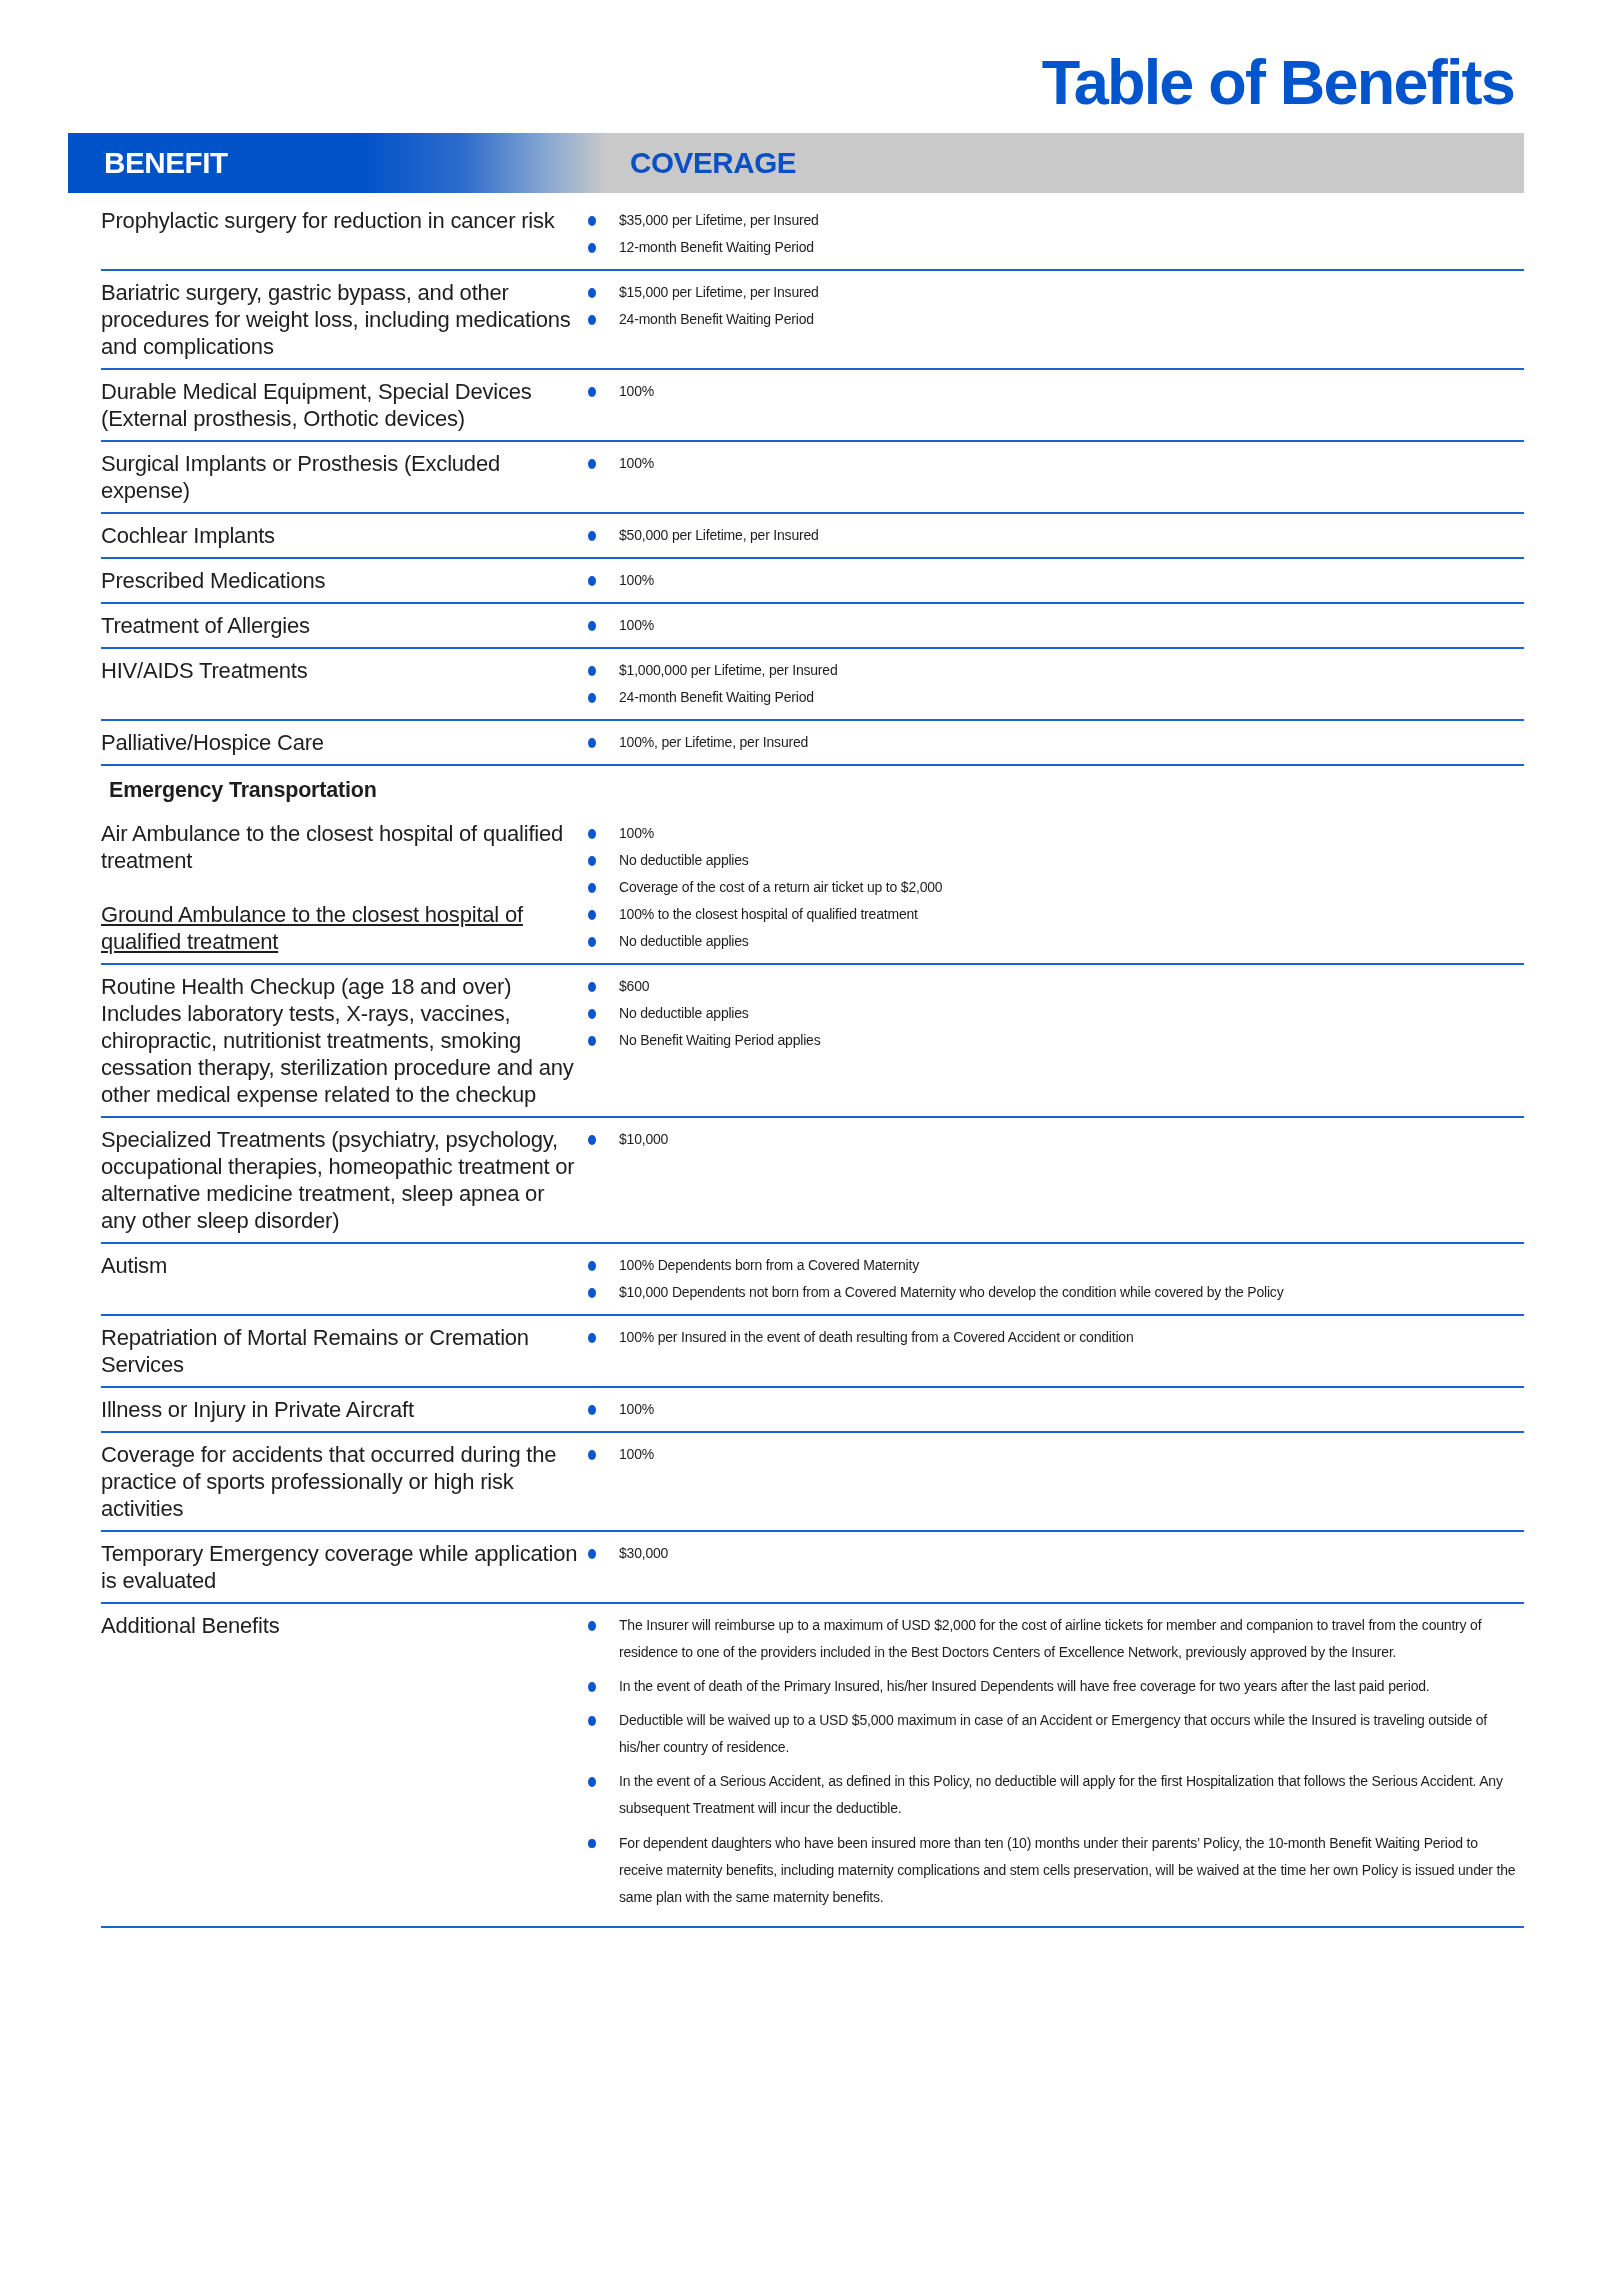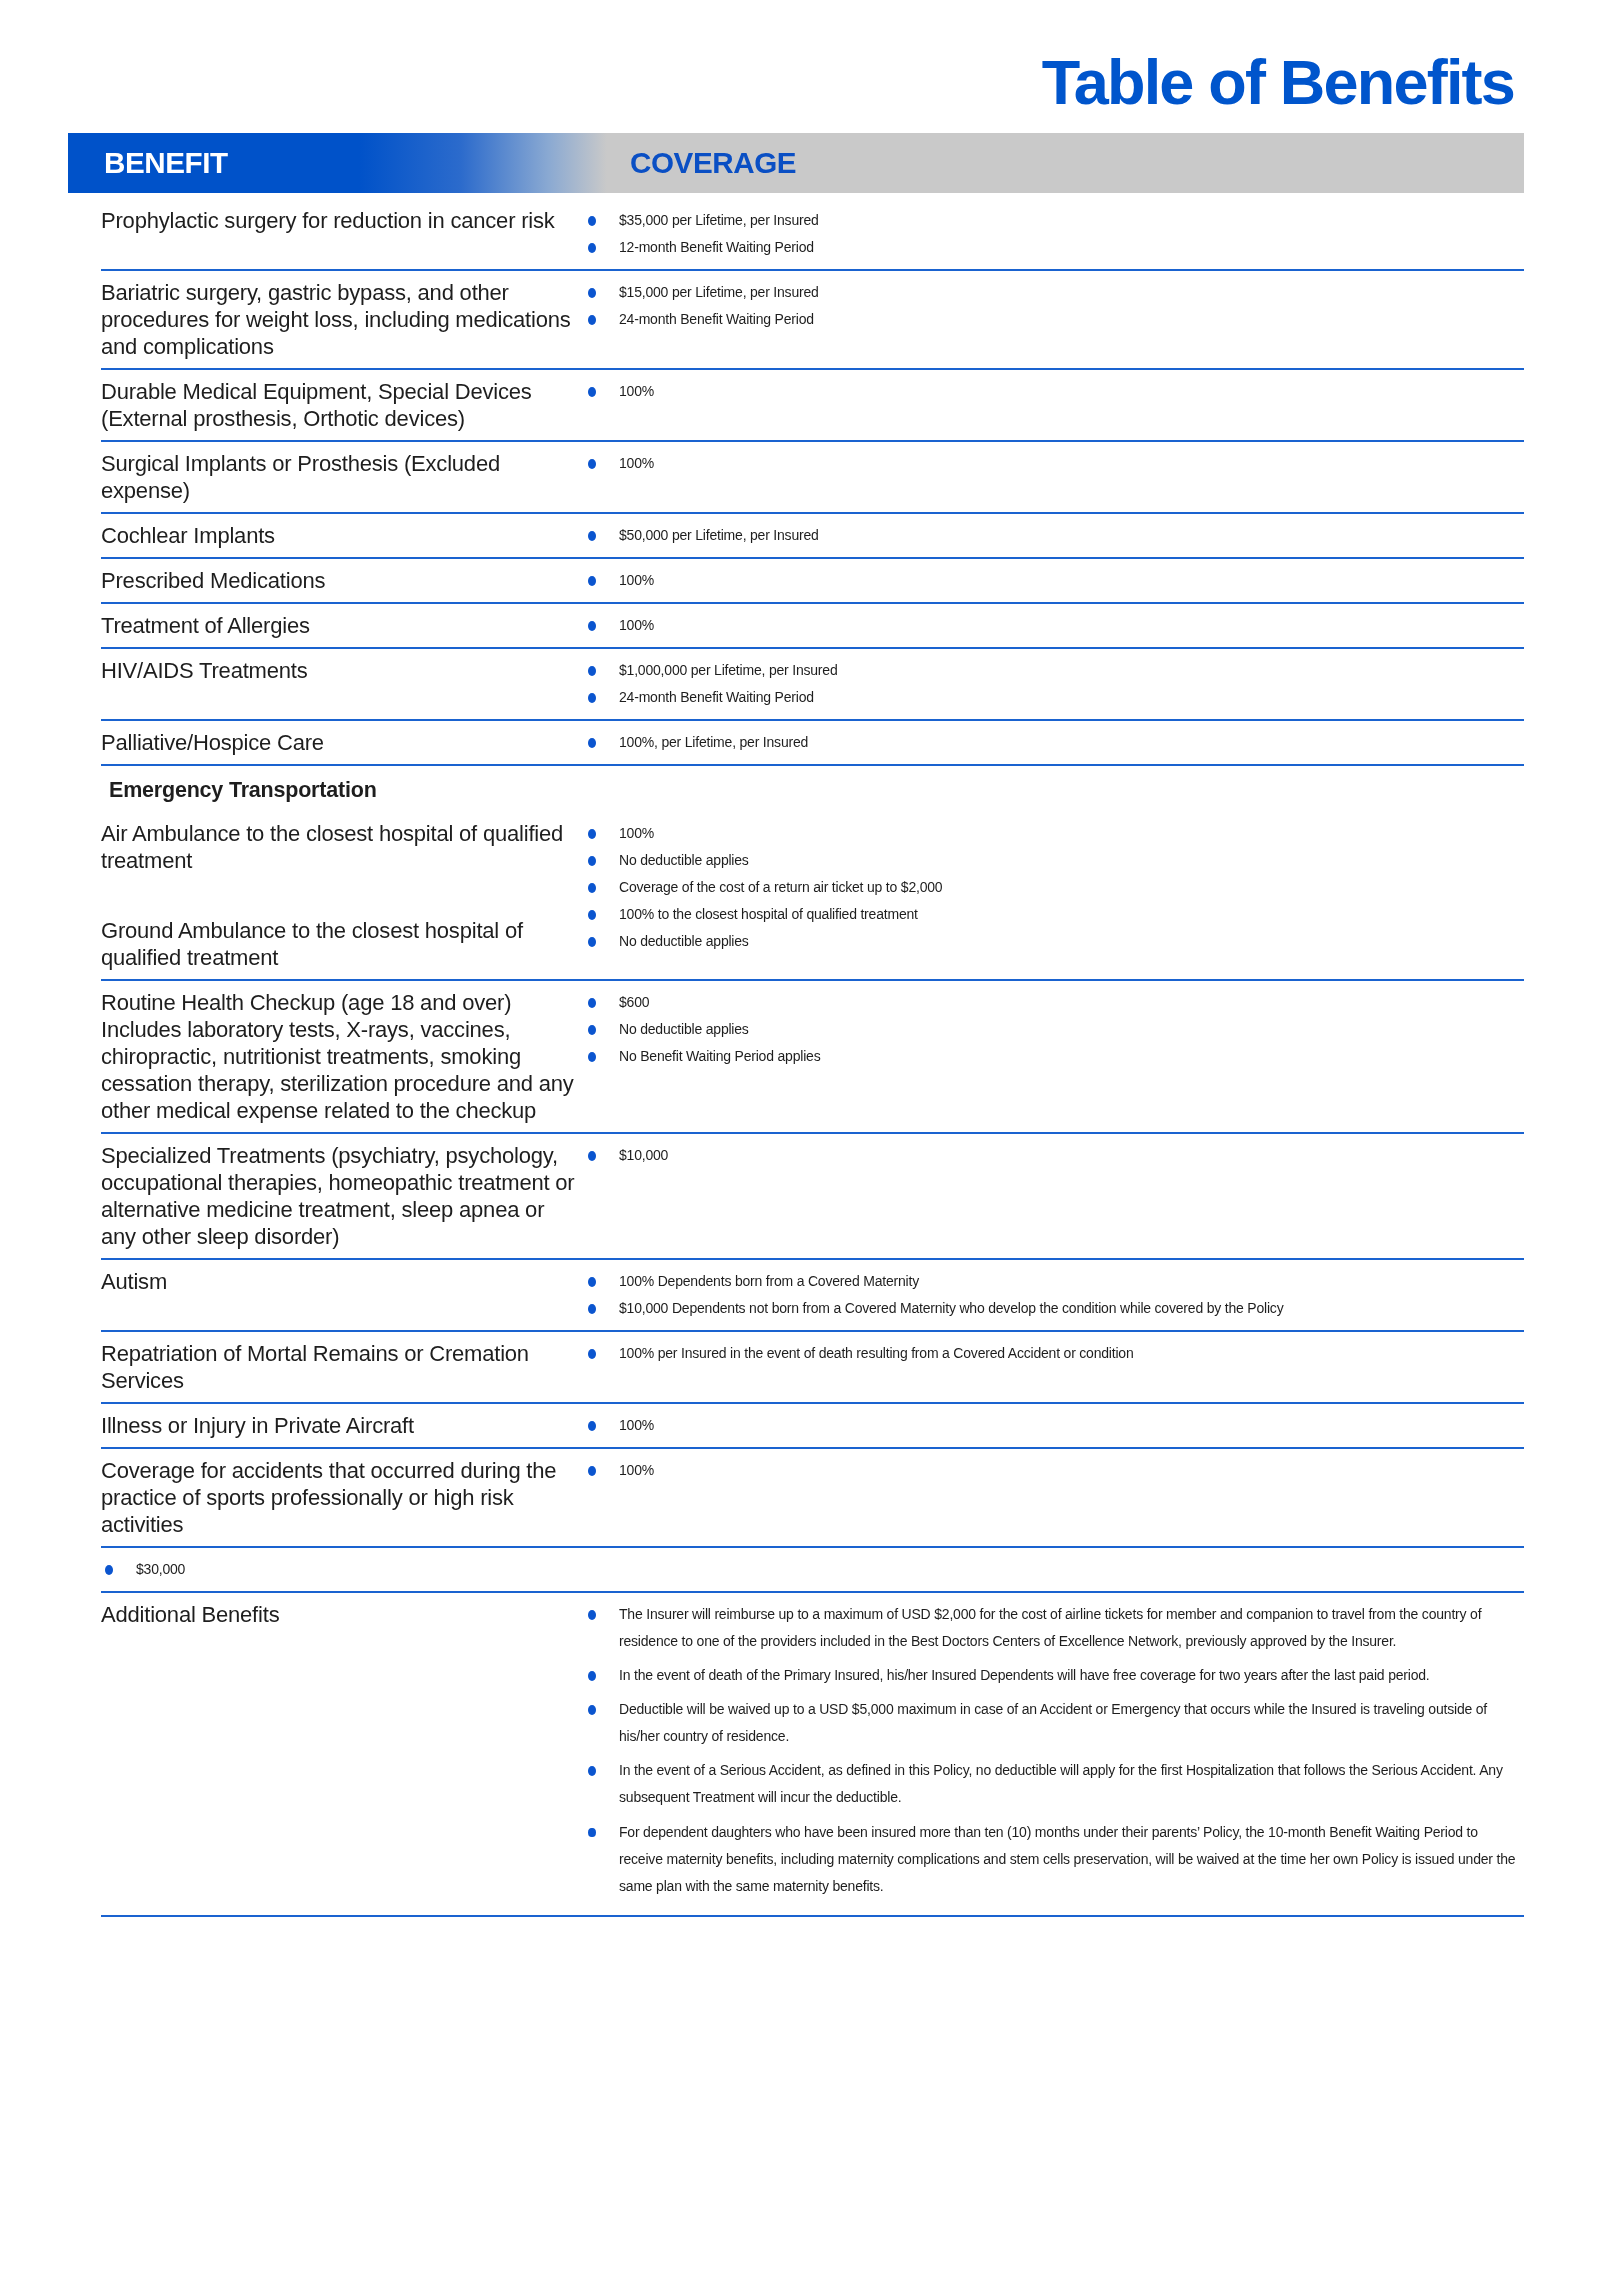--- a/index.html
+++ b/index.html
@@ -18,21 +18,21 @@
     .row { display: flex; border-bottom: 2.7px solid #1a63d0; padding: 8px 0 8px 0; }
     .row.no-border { border-bottom: none; }
     .row.section { padding: 10.7px 0 14.3px 0; }
     .col-benefit { width: 483px; flex: 0 0 483px; font-size: 22px; line-height: 27px; letter-spacing: -0.2px; }
     .col-coverage { flex: 1; padding-left: 0; }
     .section-title { font-weight: bold; font-size: 21.5px; line-height: 27px; margin-left: 8px; }
     ul.cov { list-style: none; margin: 0; padding: 0; }
     ul.cov li { position: relative; padding-left: 35px; font-size: 14px; line-height: 27px; letter-spacing: -0.2px; }
     ul.cov li .bullet { position: absolute; left: 3.6px; top: 9px; width: 8px; height: 9.9px; border-radius: 50%; background: #0b55cf; }
     ul.cov.spaced li { margin-bottom: 7.2px; }
-    .benefit-sub { margin-top: 43px; }
+    .benefit-sub { margin-top: 27px; text-decoration: underline; }
   </style>
 </head>
 <body>
 
 <h1 class="title">Table of Benefits</h1>
 
 <div class="header-bar">
   <span class="hdr hdr-benefit">BENEFIT</span>
   <span class="hdr hdr-coverage">COVERAGE</span>
 </div>
@@ -182,20 +182,21 @@
       </div>
       <div class="row">
         <div class="col-benefit">Coverage for accidents that occurred during the practice of sports professionally or high risk activities</div>
         <div class="col-coverage">
           <ul class="cov">
             <li><span class="bullet"></span><span>100%</span></li>
           </ul>
         </div>
       </div>
       <div class="row">
+        <div class="col-benefit">Temporary Emergency coverage while application is evaluated</div>
         <div class="col-coverage">
           <ul class="cov">
             <li><span class="bullet"></span><span>$30,000</span></li>
           </ul>
         </div>
       </div>
       <div class="row">
         <div class="col-benefit">Additional Benefits</div>
         <div class="col-coverage">
           <ul class="cov spaced">

